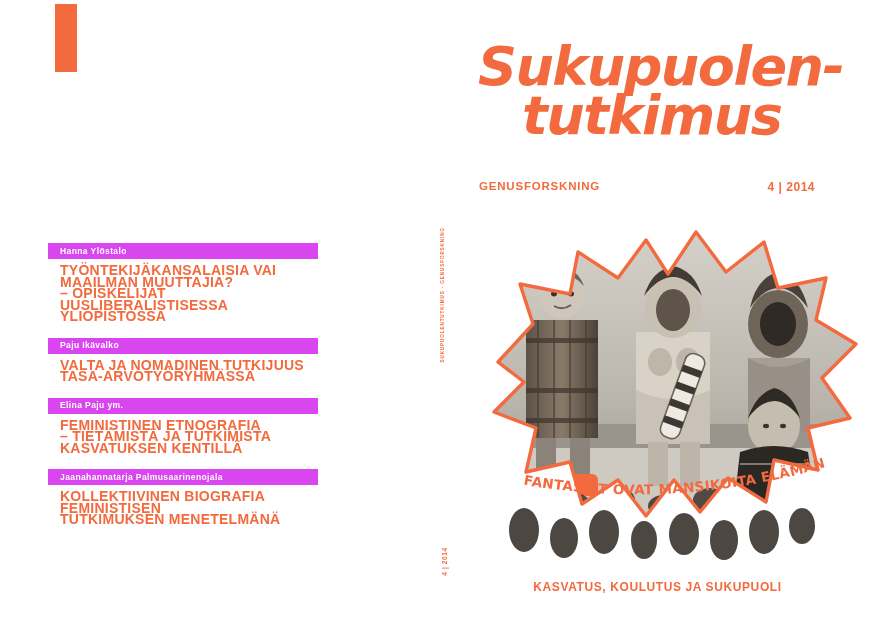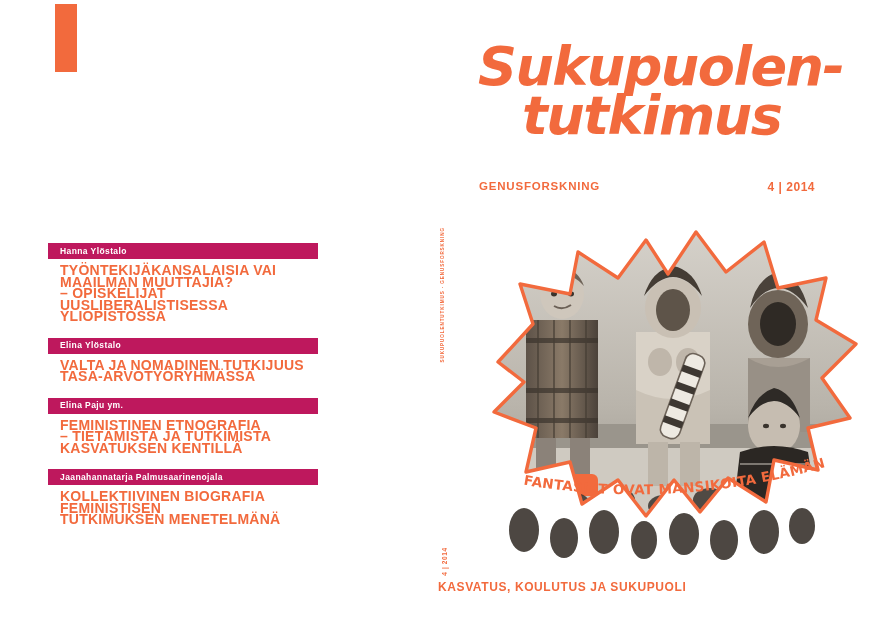--- a/index.html
+++ b/index.html
@@ -39,21 +39,21 @@
   .toc {
     position: absolute;
     left: 48px;
     top: 243px;
     width: 270px;
   }
   .toc-group {
     margin-bottom: 15px;
   }
   .toc-author {
-    background: #be185d;
+    background: #d946ef;
     color: #ffffff;
     font-size: 8.5px;
     font-weight: bold;
     letter-spacing: 0.4px;
     padding: 2.5px 0 2.5px 12px;
     height: 11px;
     line-height: 11px;
     box-sizing: content-box;
   }
   .toc-title {
@@ -142,20 +142,21 @@
     color: #f26a3d;
     font-size: 12px;
     font-weight: bold;
     letter-spacing: 0.5px;
   }
   .cover-theme {
     position: absolute;
     left: 0;
     right: 0;
     top: 580px;
+    text-align: center;
     color: #f26a3d;
     font-size: 12px;
     font-weight: bold;
     letter-spacing: 0.6px;
   }
 
   
   .artwork {
     position: absolute;
     left: 40px;
@@ -173,21 +174,21 @@
   <div class="back-cover">
     <div class="back-mark"></div>
 
     <div class="toc">
       <div class="toc-group">
         <div class="toc-author">Hanna Ylöstalo</div>
         <div class="toc-title">TYÖNTEKIJÄKANSALAISIA VAI MAAILMAN MUUTTAJIA?
 – OPISKELIJAT UUSLIBERALISTISESSA YLIOPISTOSSA</div>
       </div>
       <div class="toc-group">
-        <div class="toc-author">Elina Ylöstalo</div>
+        <div class="toc-author">Paju Ikävalko</div>
         <div class="toc-title">VALTA JA NOMADINEN TUTKIJUUS
 TASA-ARVOTYÖRYHMÄSSÄ</div>
       </div>
       <div class="toc-group">
         <div class="toc-author">Elina Paju ym.</div>
         <div class="toc-title">FEMINISTINEN ETNOGRAFIA
 – TIETÄMISTÄ JA TUTKIMISTA KASVATUKSEN KENTILLÄ</div>
       </div>
       <div class="toc-group">
         <div class="toc-author">Jaanahannatarja Palmusaarinenojala</div>

